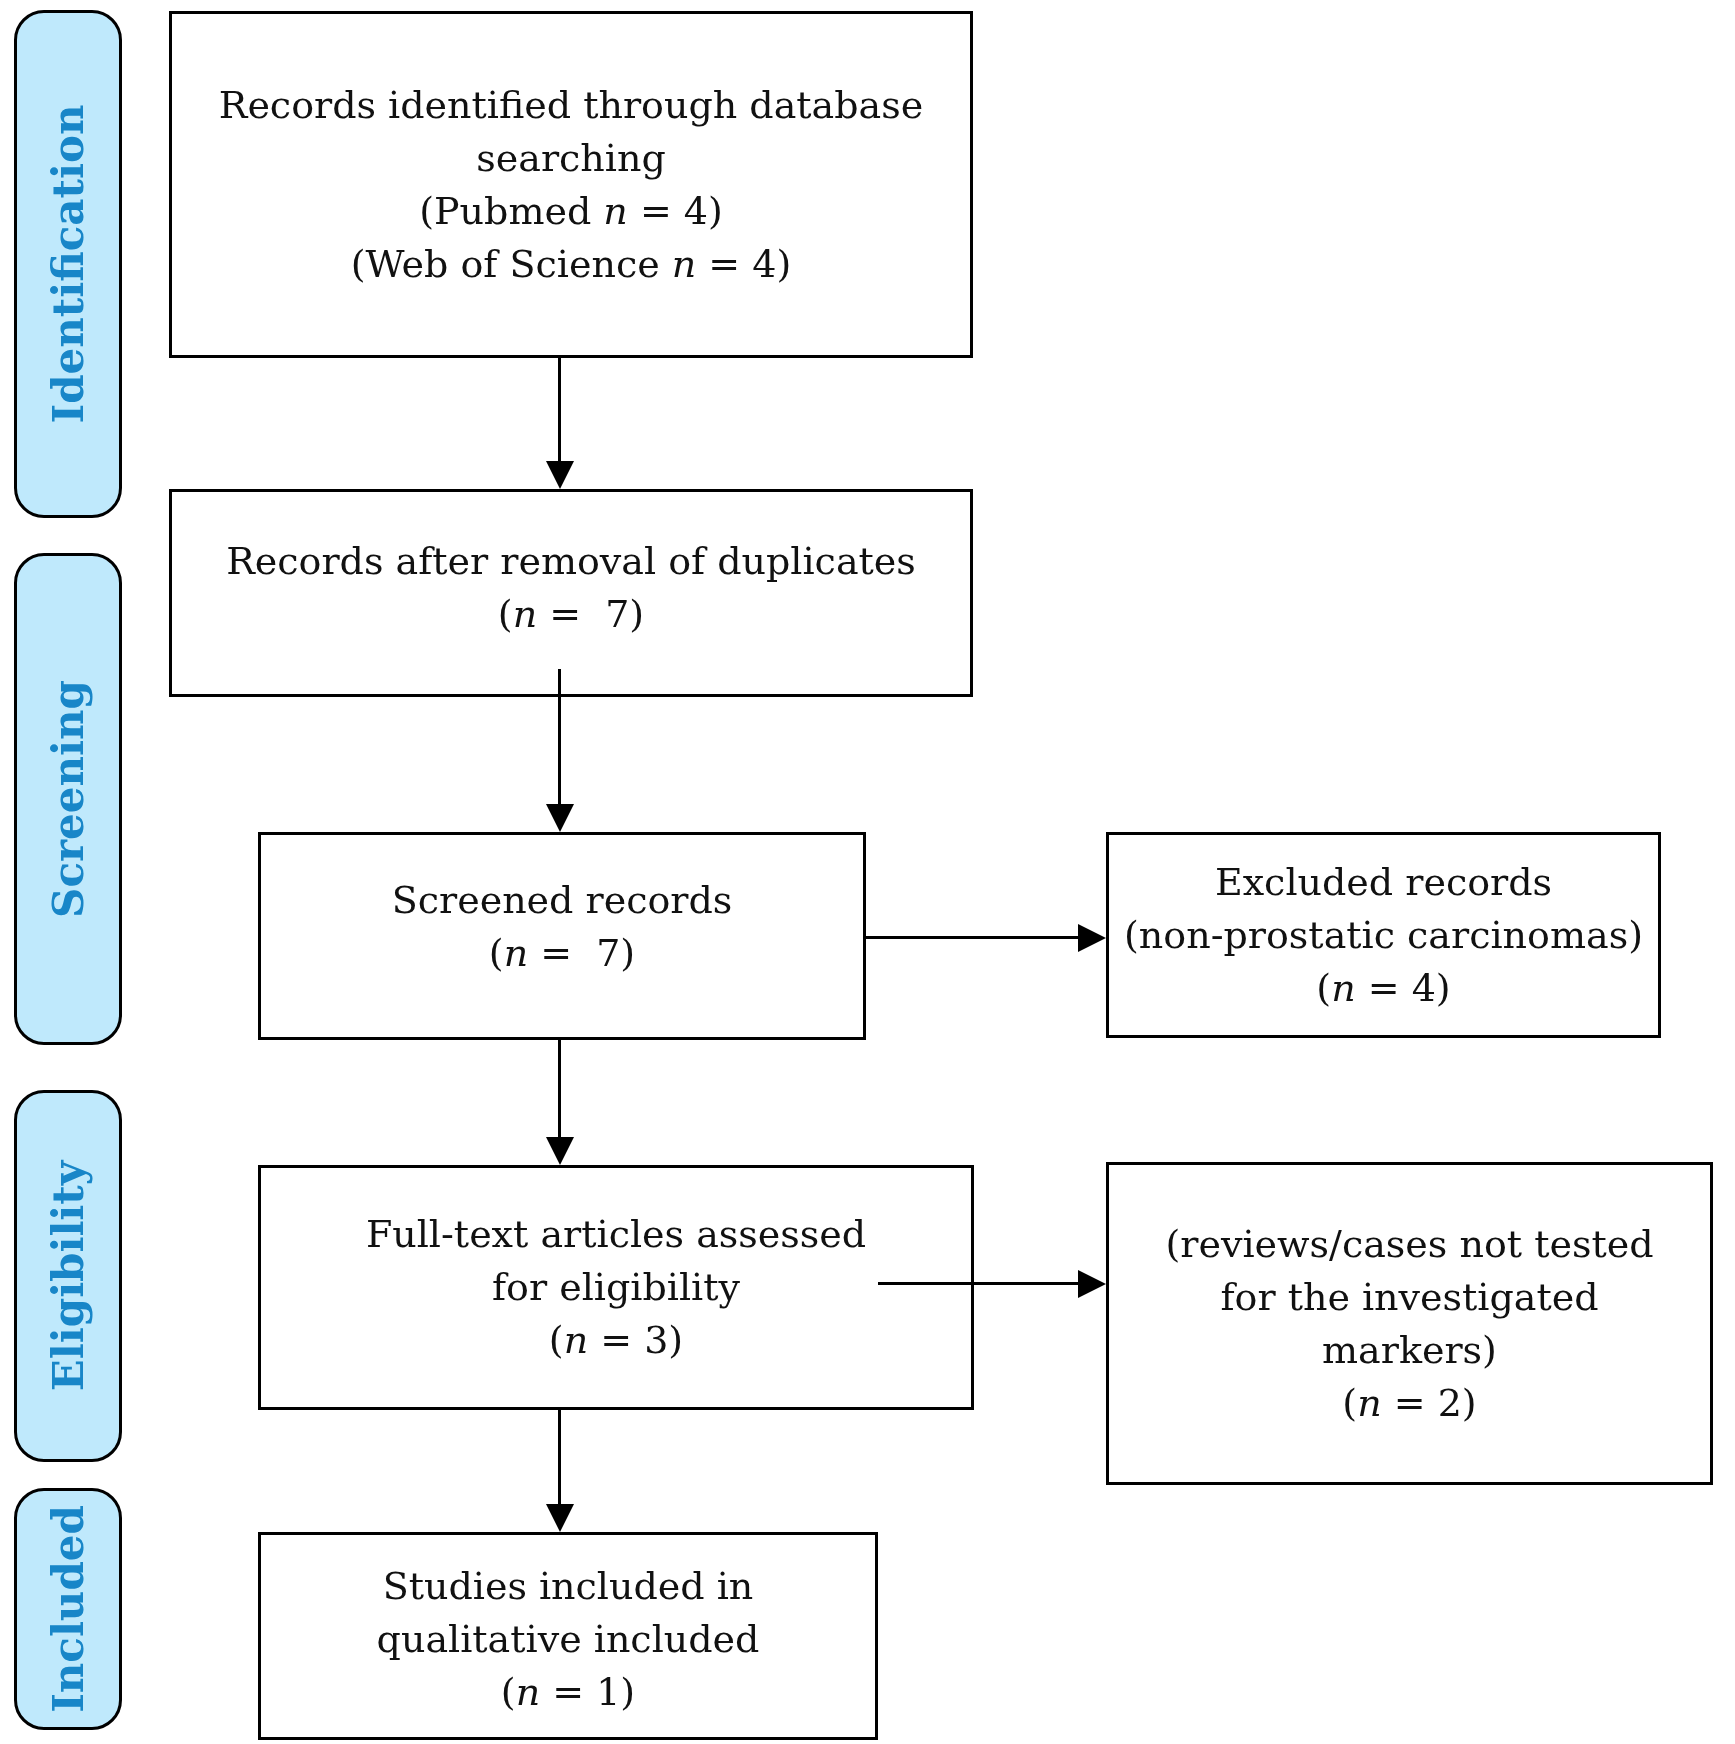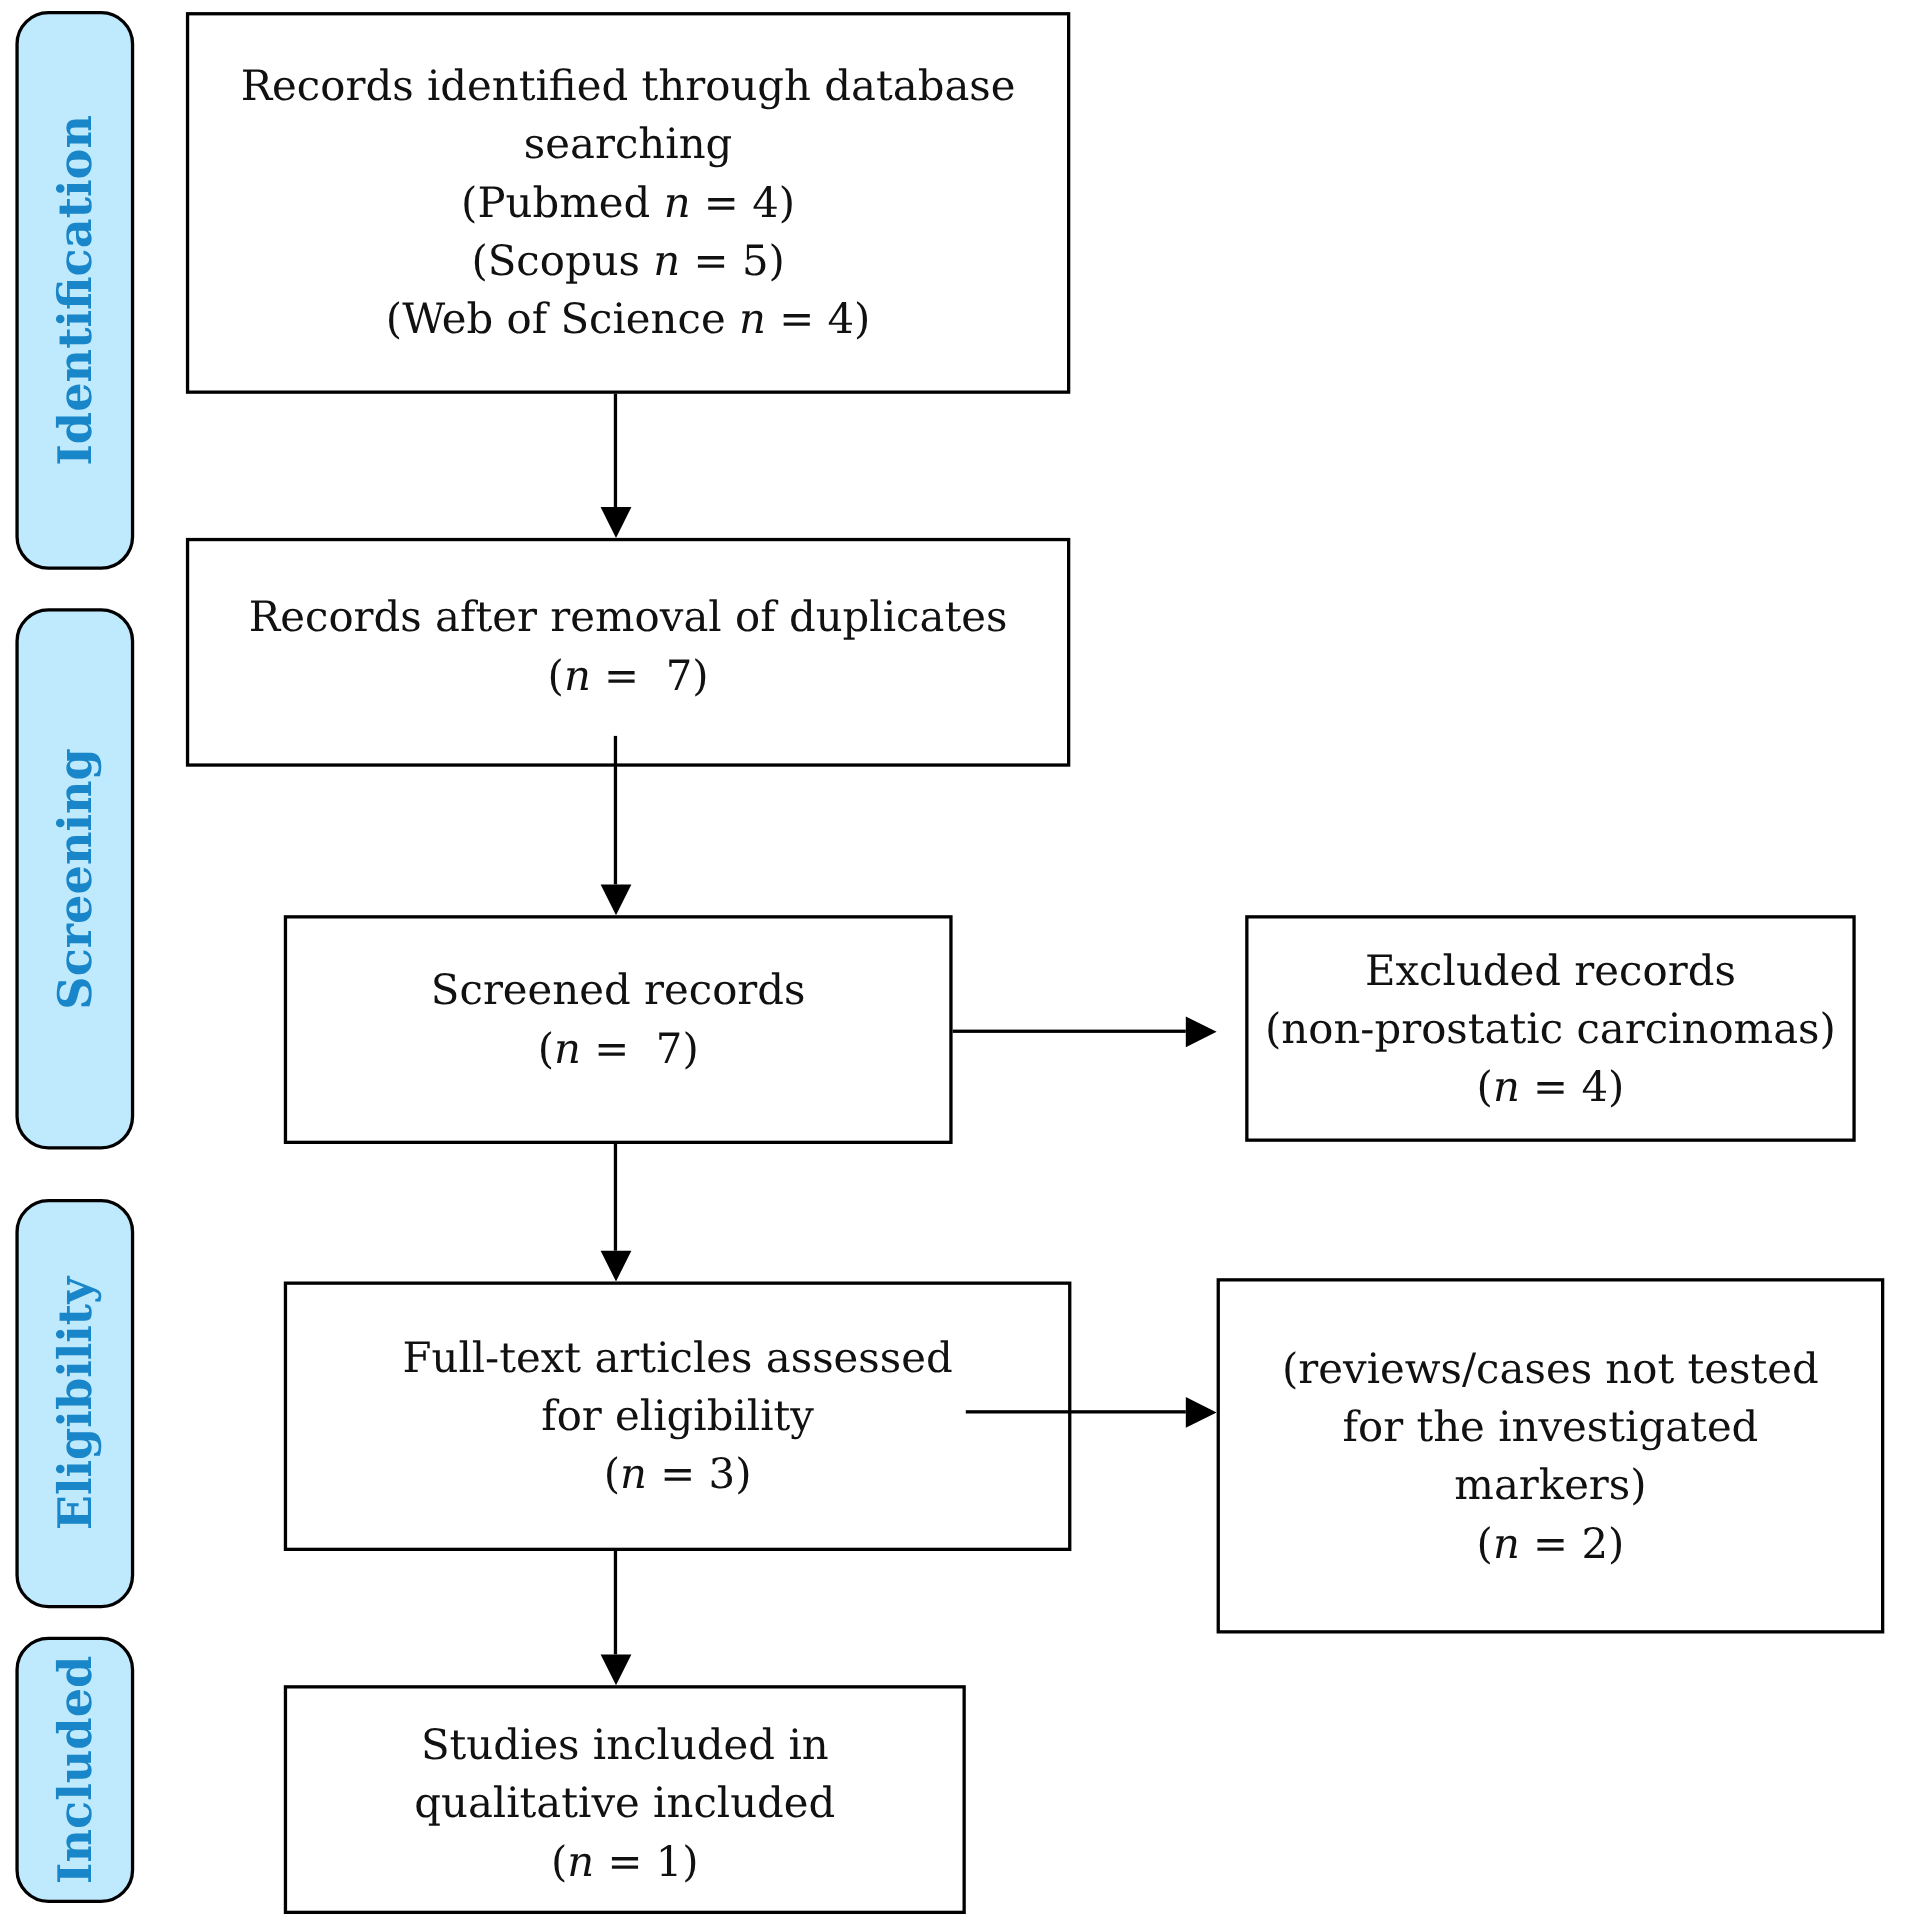--- a/index.html
+++ b/index.html
@@ -77,21 +77,20 @@
     <span class="stage-text">Eligibility</span>
   </div>
   <div class="stage" style="top:1488px;height:242px">
     <span class="stage-text">Included</span>
   </div>
 
   <div class="fbox" style="left:169px;top:11px;width:804px;height:347px">
     <div class="line">Records identified through database</div>
     <div class="line">searching</div>
     <div class="line">(Pubmed <i>n</i> = 4)</div>
-    <div class="line">(Scopus <i>n</i> = 5)</div>
     <div class="line">(Web of Science <i>n</i> = 4)</div>
   </div>
 
   <div class="vline" style="left:558px;top:358px;height:103px"></div>
   <div class="head-down" style="left:546px;top:461px"></div>
 
   <div class="fbox" style="left:169px;top:489px;width:804px;height:208px;padding-bottom:10px">
     <div class="line">Records after removal of duplicates</div>
     <div class="line">(<i>n</i> = &nbsp;7)</div>
   </div>
@@ -100,21 +99,21 @@
   <div class="head-down" style="left:546px;top:804px"></div>
 
   <div class="fbox" style="left:258px;top:832px;width:608px;height:208px;padding-bottom:19px">
     <div class="line">Screened records</div>
     <div class="line">(<i>n</i> = &nbsp;7)</div>
   </div>
 
   <div class="hline" style="left:866px;top:936px;width:212px"></div>
   <div class="head-right" style="left:1078px;top:924px"></div>
 
-  <div class="fbox" style="left:1132px;top:832px;width:555px;height:206px">
+  <div class="fbox" style="left:1106px;top:832px;width:555px;height:206px">
     <div class="line">Excluded records</div>
     <div class="line">(non-prostatic carcinomas)</div>
     <div class="line">(<i>n</i> = 4)</div>
   </div>
 
   <div class="vline" style="left:558px;top:1040px;height:97px"></div>
   <div class="head-down" style="left:546px;top:1137px"></div>
 
   <div class="fbox" style="left:258px;top:1165px;width:716px;height:245px">
     <div class="line">Full-text articles assessed</div>

